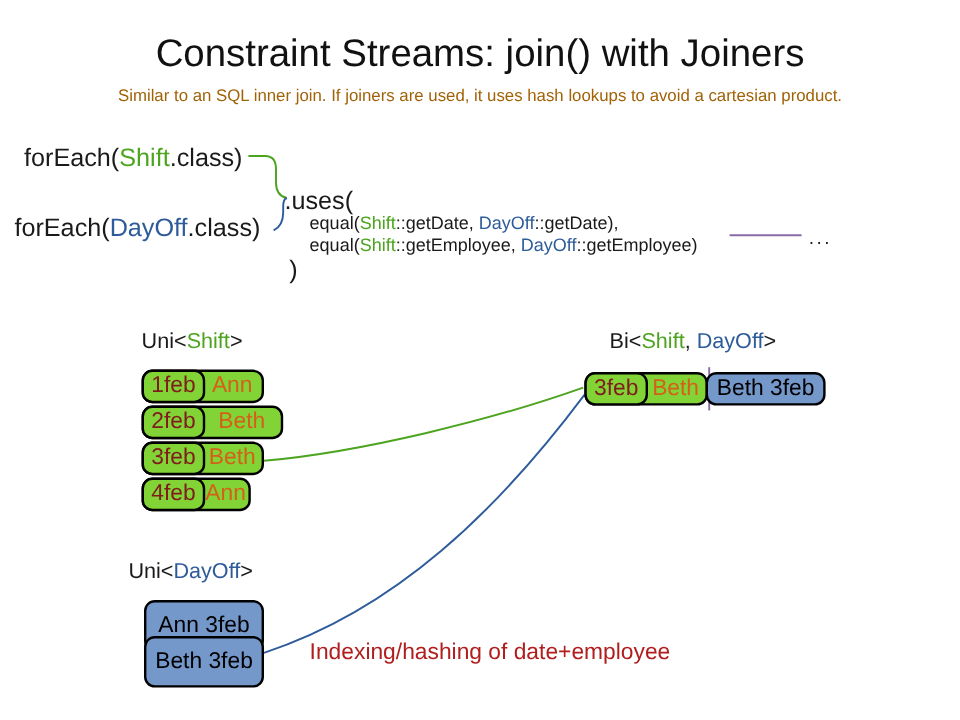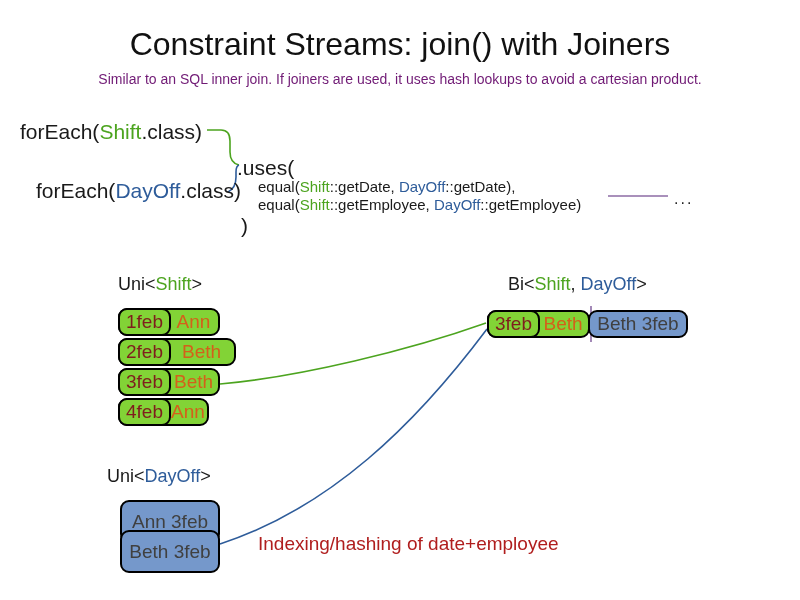--- a/index.html
+++ b/index.html
@@ -11,21 +11,21 @@
   }
   .abs { position:absolute; }
 
   
   .title {
     left:0; right:0; top:24px; text-align:center;
     font-size:32px; line-height:40px; color:#111;
   }
   .subtitle {
     left:0; right:0; top:70px; text-align:center;
-    font-size:14px; line-height:18px; color:#701a75;
+    font-size:14px; line-height:18px; color:#a16207;
   }
 
   
   .code-big  { font-size:21px; line-height:24px; white-space:pre; }
   .code-small{ font-size:15px; line-height:17px; white-space:pre; }
   .c-green { color:var(--shift-green); }
   .c-blue  { color:var(--dayoff-blue); }
   .ellipsis{ font-size:16px; color:#222; letter-spacing:2px; }
 
   
@@ -56,21 +56,21 @@
   .name-cell {
     position:absolute; left:51px; right:2px; top:0; bottom:0;
     display:flex; align-items:center; justify-content:center;
     font-size:19px; color:var(--name-orange);
   }
   .blue-box {
     box-sizing:border-box; height:28px;
     border:2px solid #000; border-radius:9px;
     background:var(--cell-blue);
     display:flex; align-items:center; justify-content:center;
-    font-size:19px; color:#404040;
+    font-size:19px; color:#000000;
   }
   .blue-box.short { height:43px; }
 
   
   .note {
     font-size:19px; line-height:25px; color:var(--note-red); white-space:pre;
   }
 </style>
 </head>
 <body>
@@ -90,21 +90,21 @@
   <path d="M220,544 C330,508 415,425 487,329" class="blue-line"></path>
 </svg>
 
 <div class="abs title layer">Constraint Streams: join() with Joiners</div>
 <div class="abs subtitle layer">Similar to an SQL inner join. If joiners are used, it uses hash lookups to avoid a cartesian product.</div>
 
 <div class="abs code-big layer" style="left:20px; top:120px;"><span>forEach(</span><span class="c-green">Shift</span><span>.class)</span></div>
 
 <div class="abs code-big layer" style="left:237px; top:156px;">.uses(</div>
 
-<div class="abs code-big layer" style="left:36px; top:179px;"><span>forEach(</span><span class="c-blue">DayOff</span><span>.class)</span></div>
+<div class="abs code-big layer" style="left:12px; top:179px;"><span>forEach(</span><span class="c-blue">DayOff</span><span>.class)</span></div>
 
 <div class="abs code-small layer" style="left:258px; top:178px;"><span>equal(</span><span class="c-green">Shift</span><span>::getDate, </span><span class="c-blue">DayOff</span><span>::getDate),</span></div>
 
 <div class="abs code-small layer" style="left:258px; top:196px;"><span>equal(</span><span class="c-green">Shift</span><span>::getEmployee, </span><span class="c-blue">DayOff</span><span>::getEmployee)</span></div>
 
 <div class="abs code-big layer" style="left:241px; top:214px;">)</div>
 
 <div class="abs ellipsis layer" style="left:674px; top:190px;">...</div>
 
 <div class="abs tbl-label layer" style="left:118px; top:274px;"><span>Uni&lt;</span><span class="c-green">Shift</span><span>&gt;</span></div>

